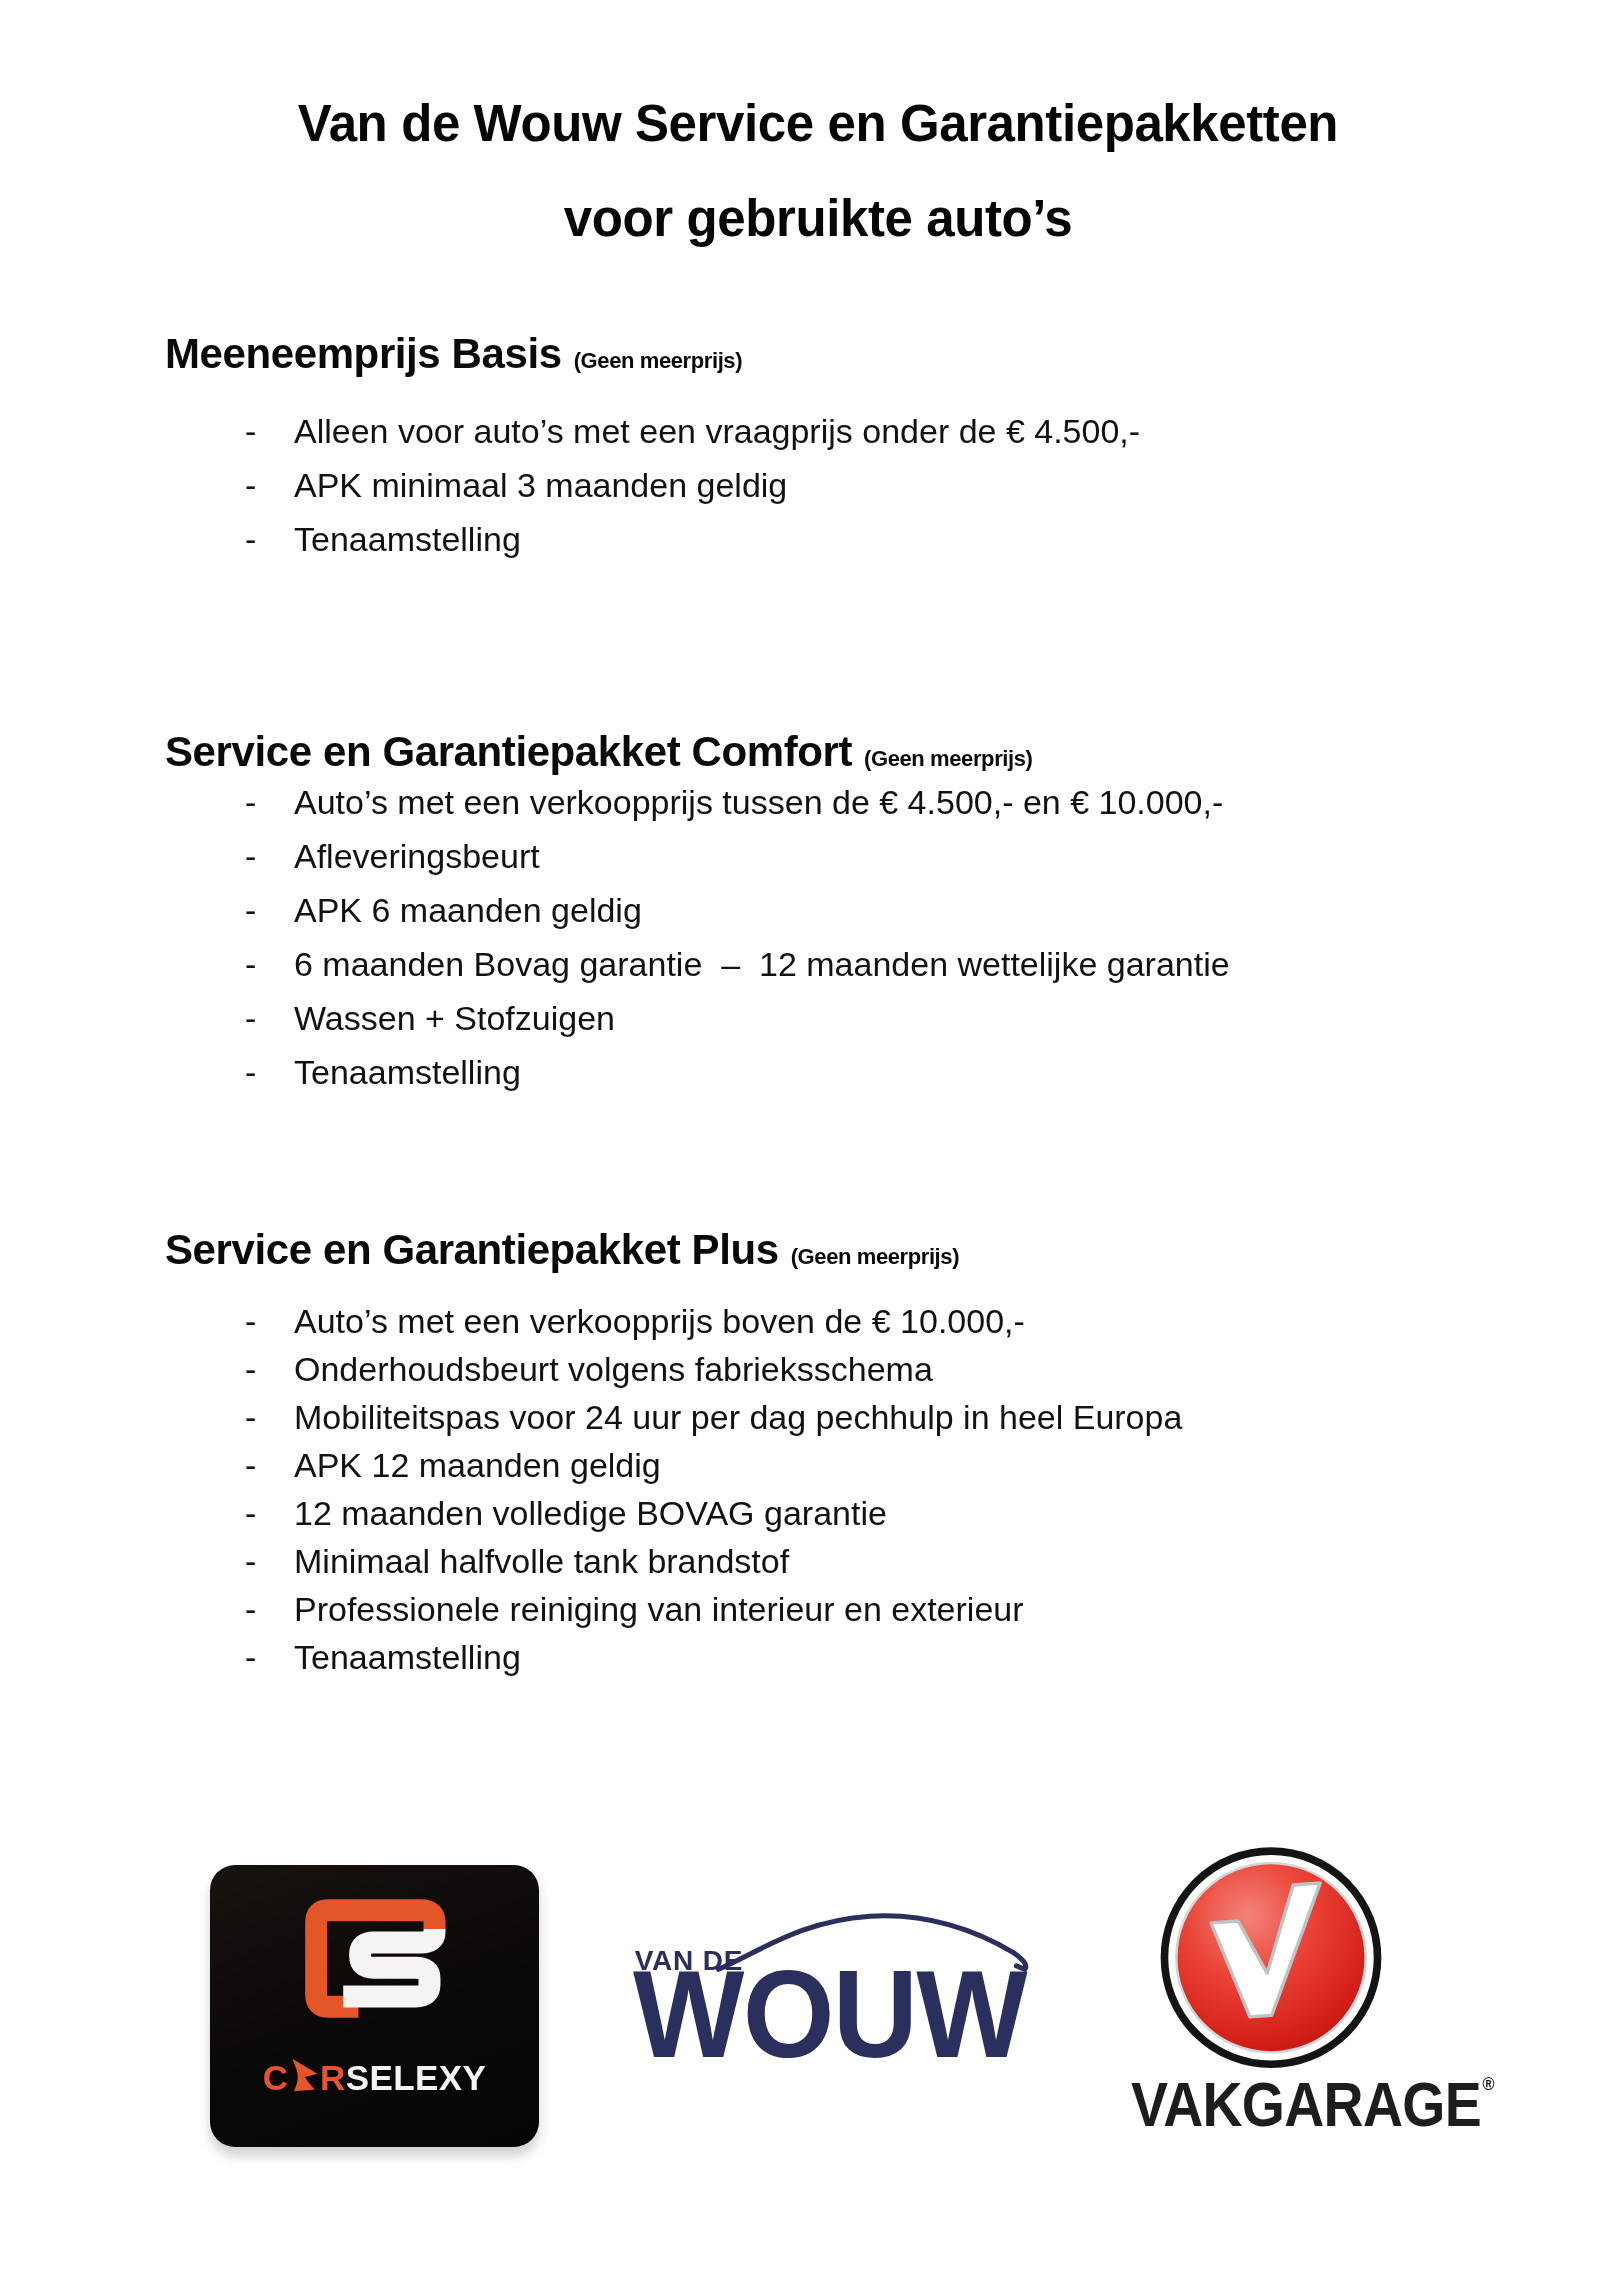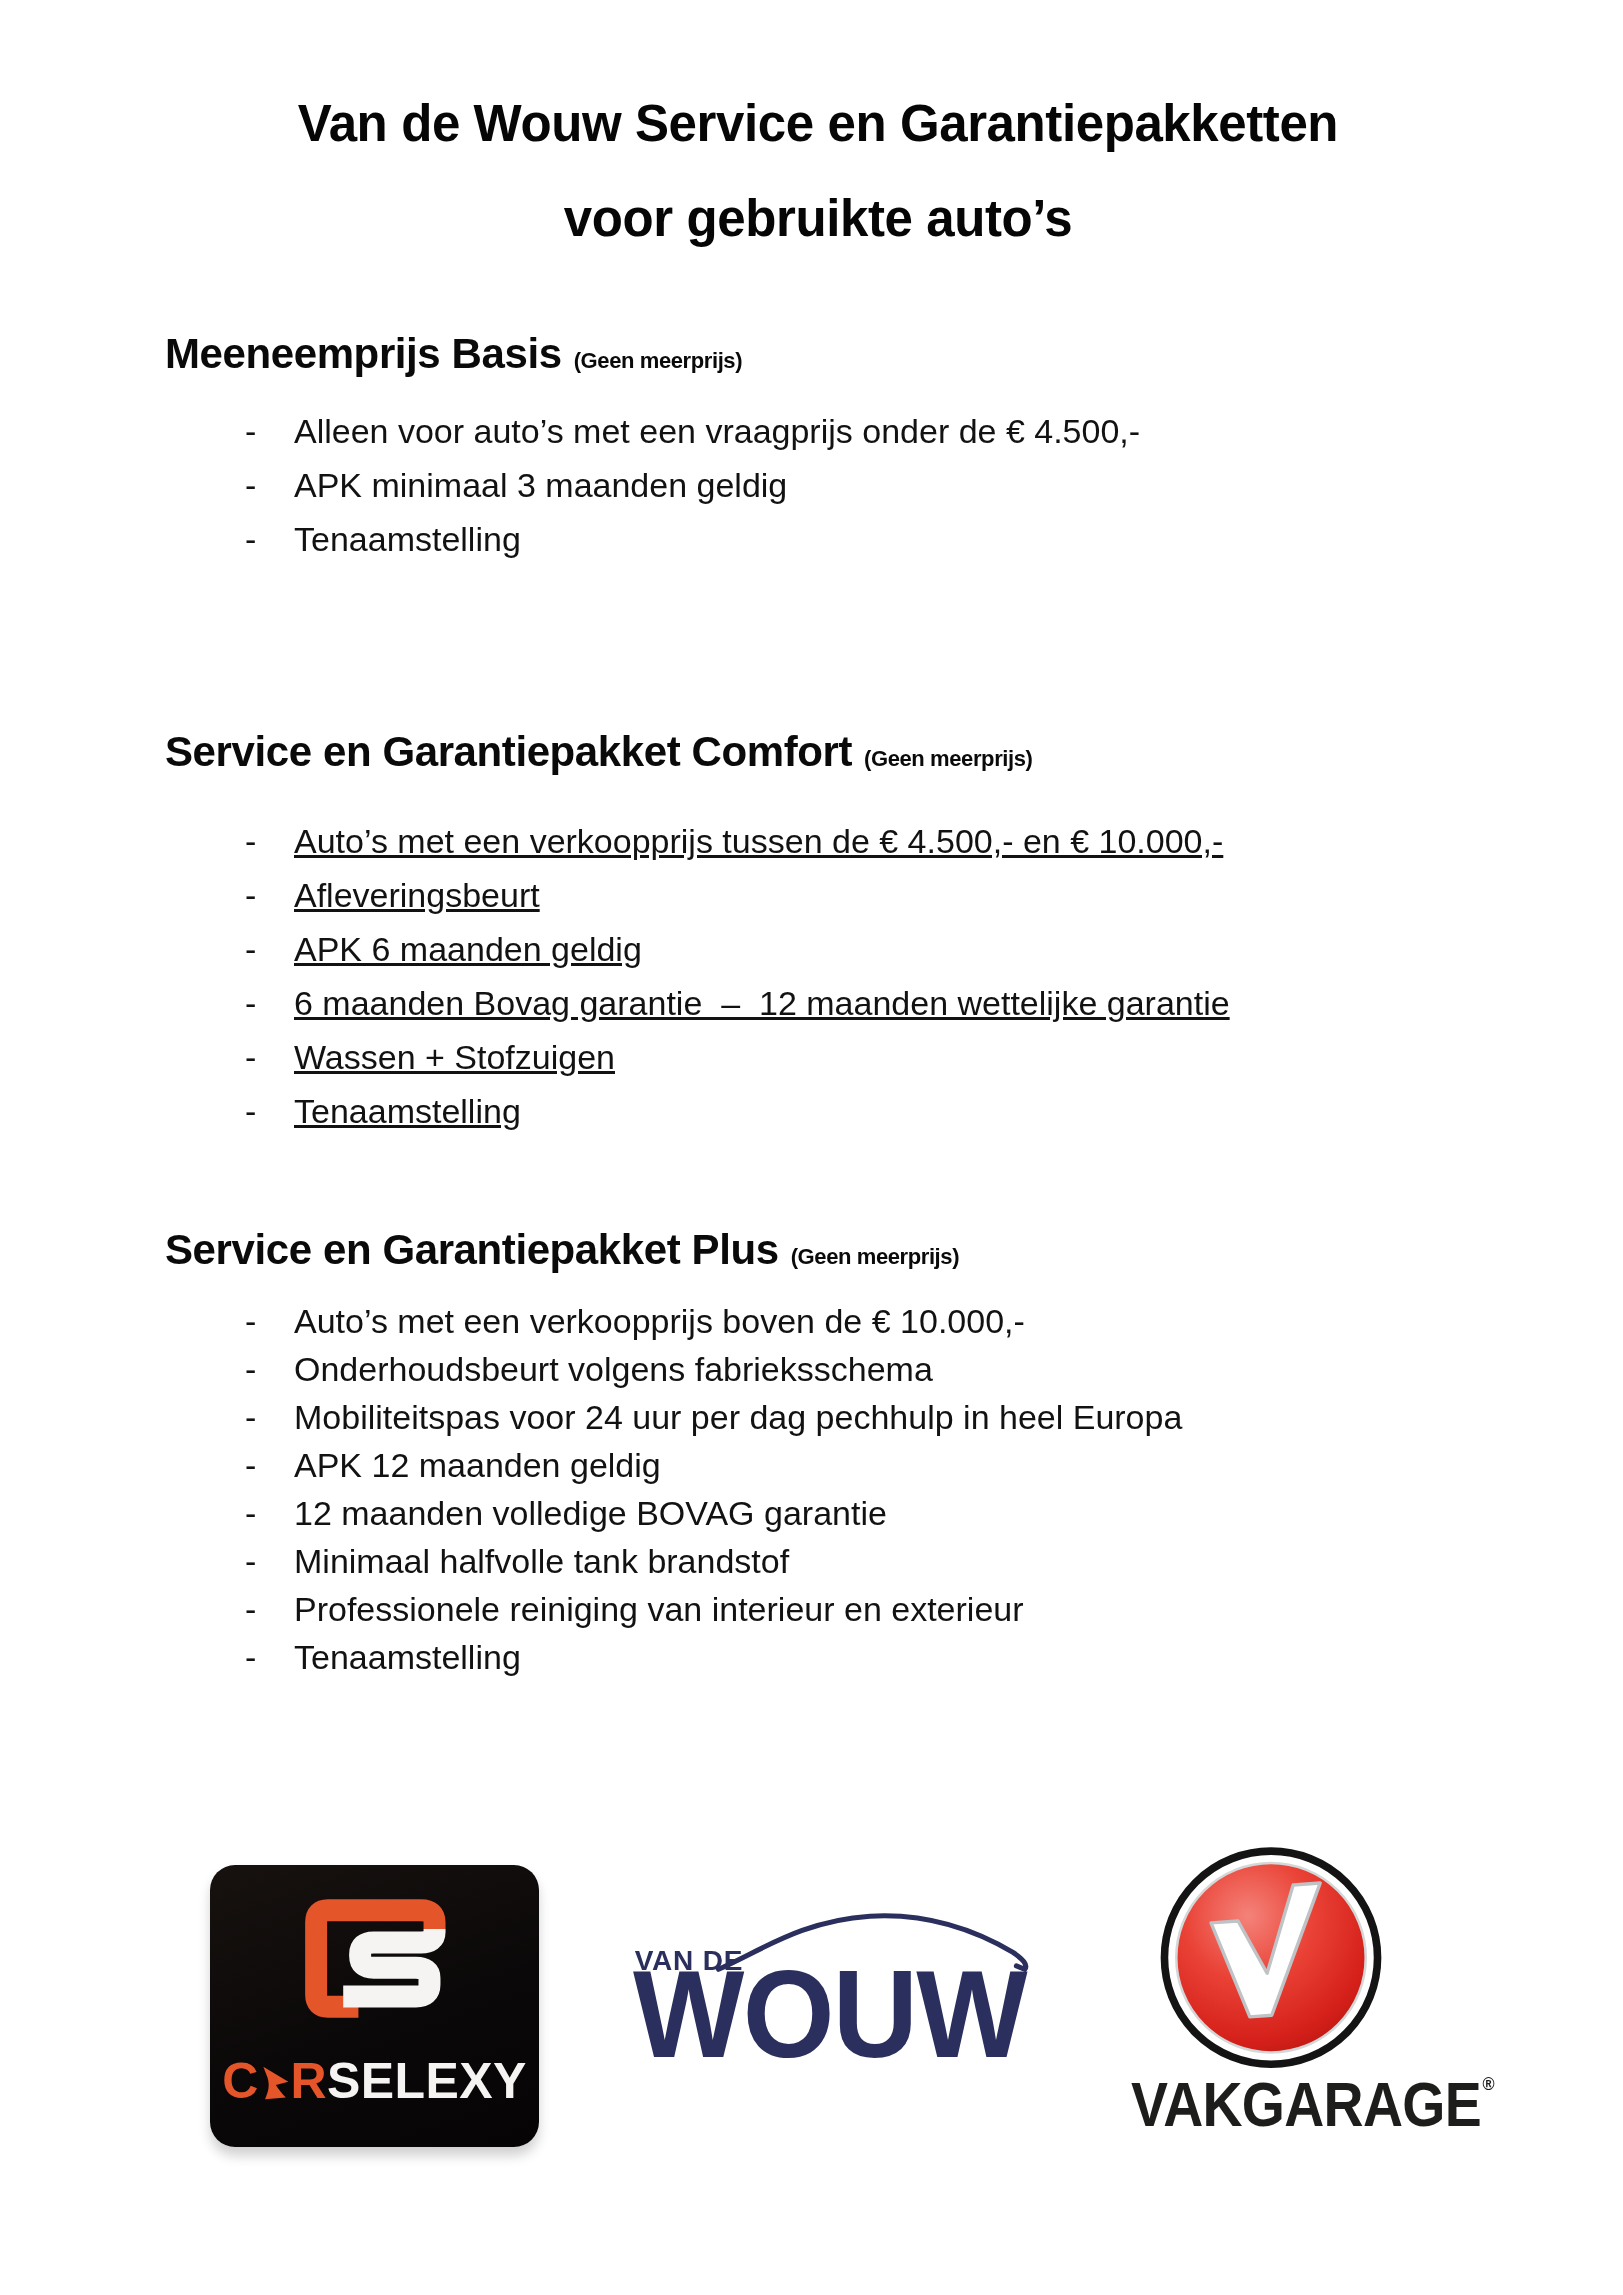--- a/index.html
+++ b/index.html
@@ -34,33 +34,33 @@
   
   ul.bullets {
     position:absolute; left:165px; list-style:none;
     font-size:34px; color:#121212; white-space:pre-wrap;
   }
   ul.bullets li { position:relative; padding-left:129px; }
   ul.bullets li::before {
     content:"-"; position:absolute; left:80px; top:0;
   }
   ul.u0 { top:404px; }  ul.u0 li { line-height:54px; }
-  ul.u1 { top:814px;text-decoration:underline; }  ul.u1 li { line-height:54px; }
+  ul.u1 { top:775px; }  ul.u1 li { line-height:54px; }
   ul.u2 { top:1297px; } ul.u2 li { line-height:48px; }
 
   
   .carselexy {
     position:absolute; left:210px; top:1865px; width:329px; height:282px;
     background:linear-gradient(160deg,#17120f 0%,#0b0809 55%,#060404 100%);
     border-radius:25px; box-shadow:0 8.5px 12px rgba(0,0,0,0.18);
   }
   .carselexy .monogram { position:absolute; left:84px; top:25px; }
   .carselexy .wordmark {
     position:absolute; left:0; top:191px; width:100%;
-    text-align:center; font-weight:bold; font-size:50px; line-height:1;
+    text-align:center; font-weight:bold; font-size:35px; line-height:1;
     letter-spacing:0.4px; white-space:nowrap;
   }
   .carselexy .orange-txt { color:#e4562a; }
   .carselexy .white-txt  { color:#f5f4f2; }
   .cursor-arrow { display:inline-block; vertical-align:-3.4px; margin:0 0.8px; }
 
   
   .wouw { position:absolute; left:633px; top:1907px; width:414px; height:178px; }
   .wouw .car-line { position:absolute; left:76px; top:0; }
   .wouw .vande {

